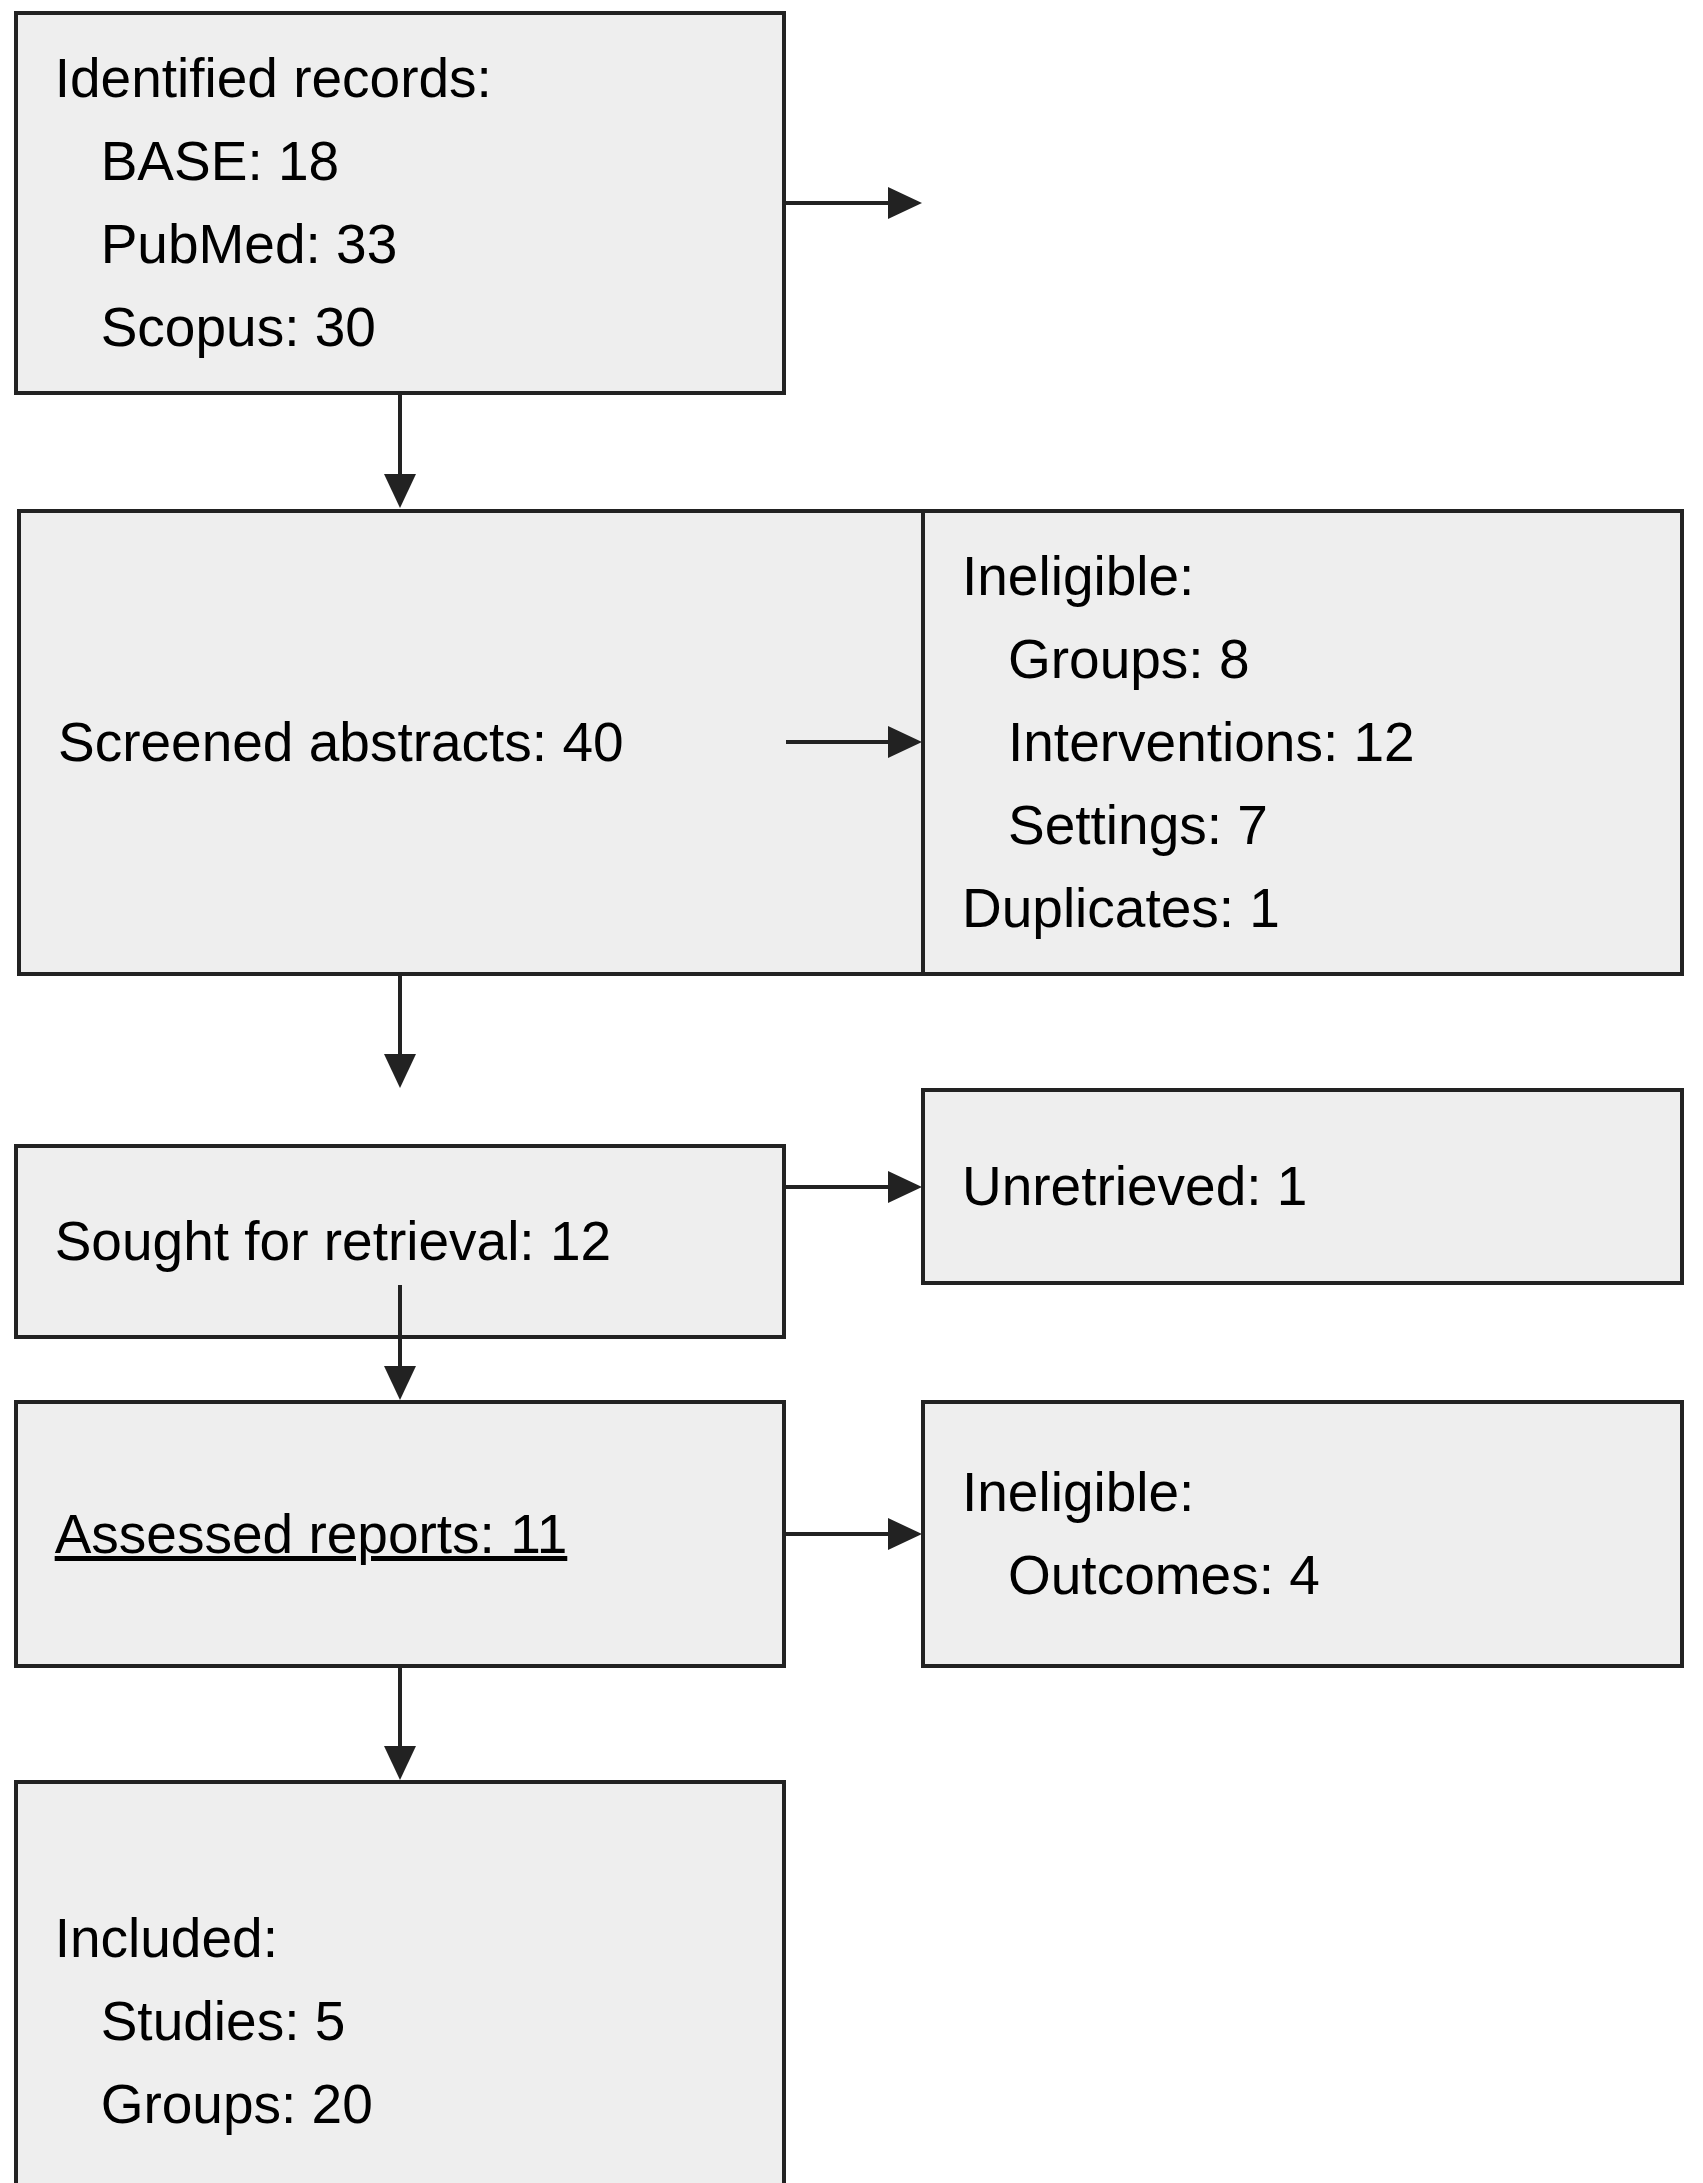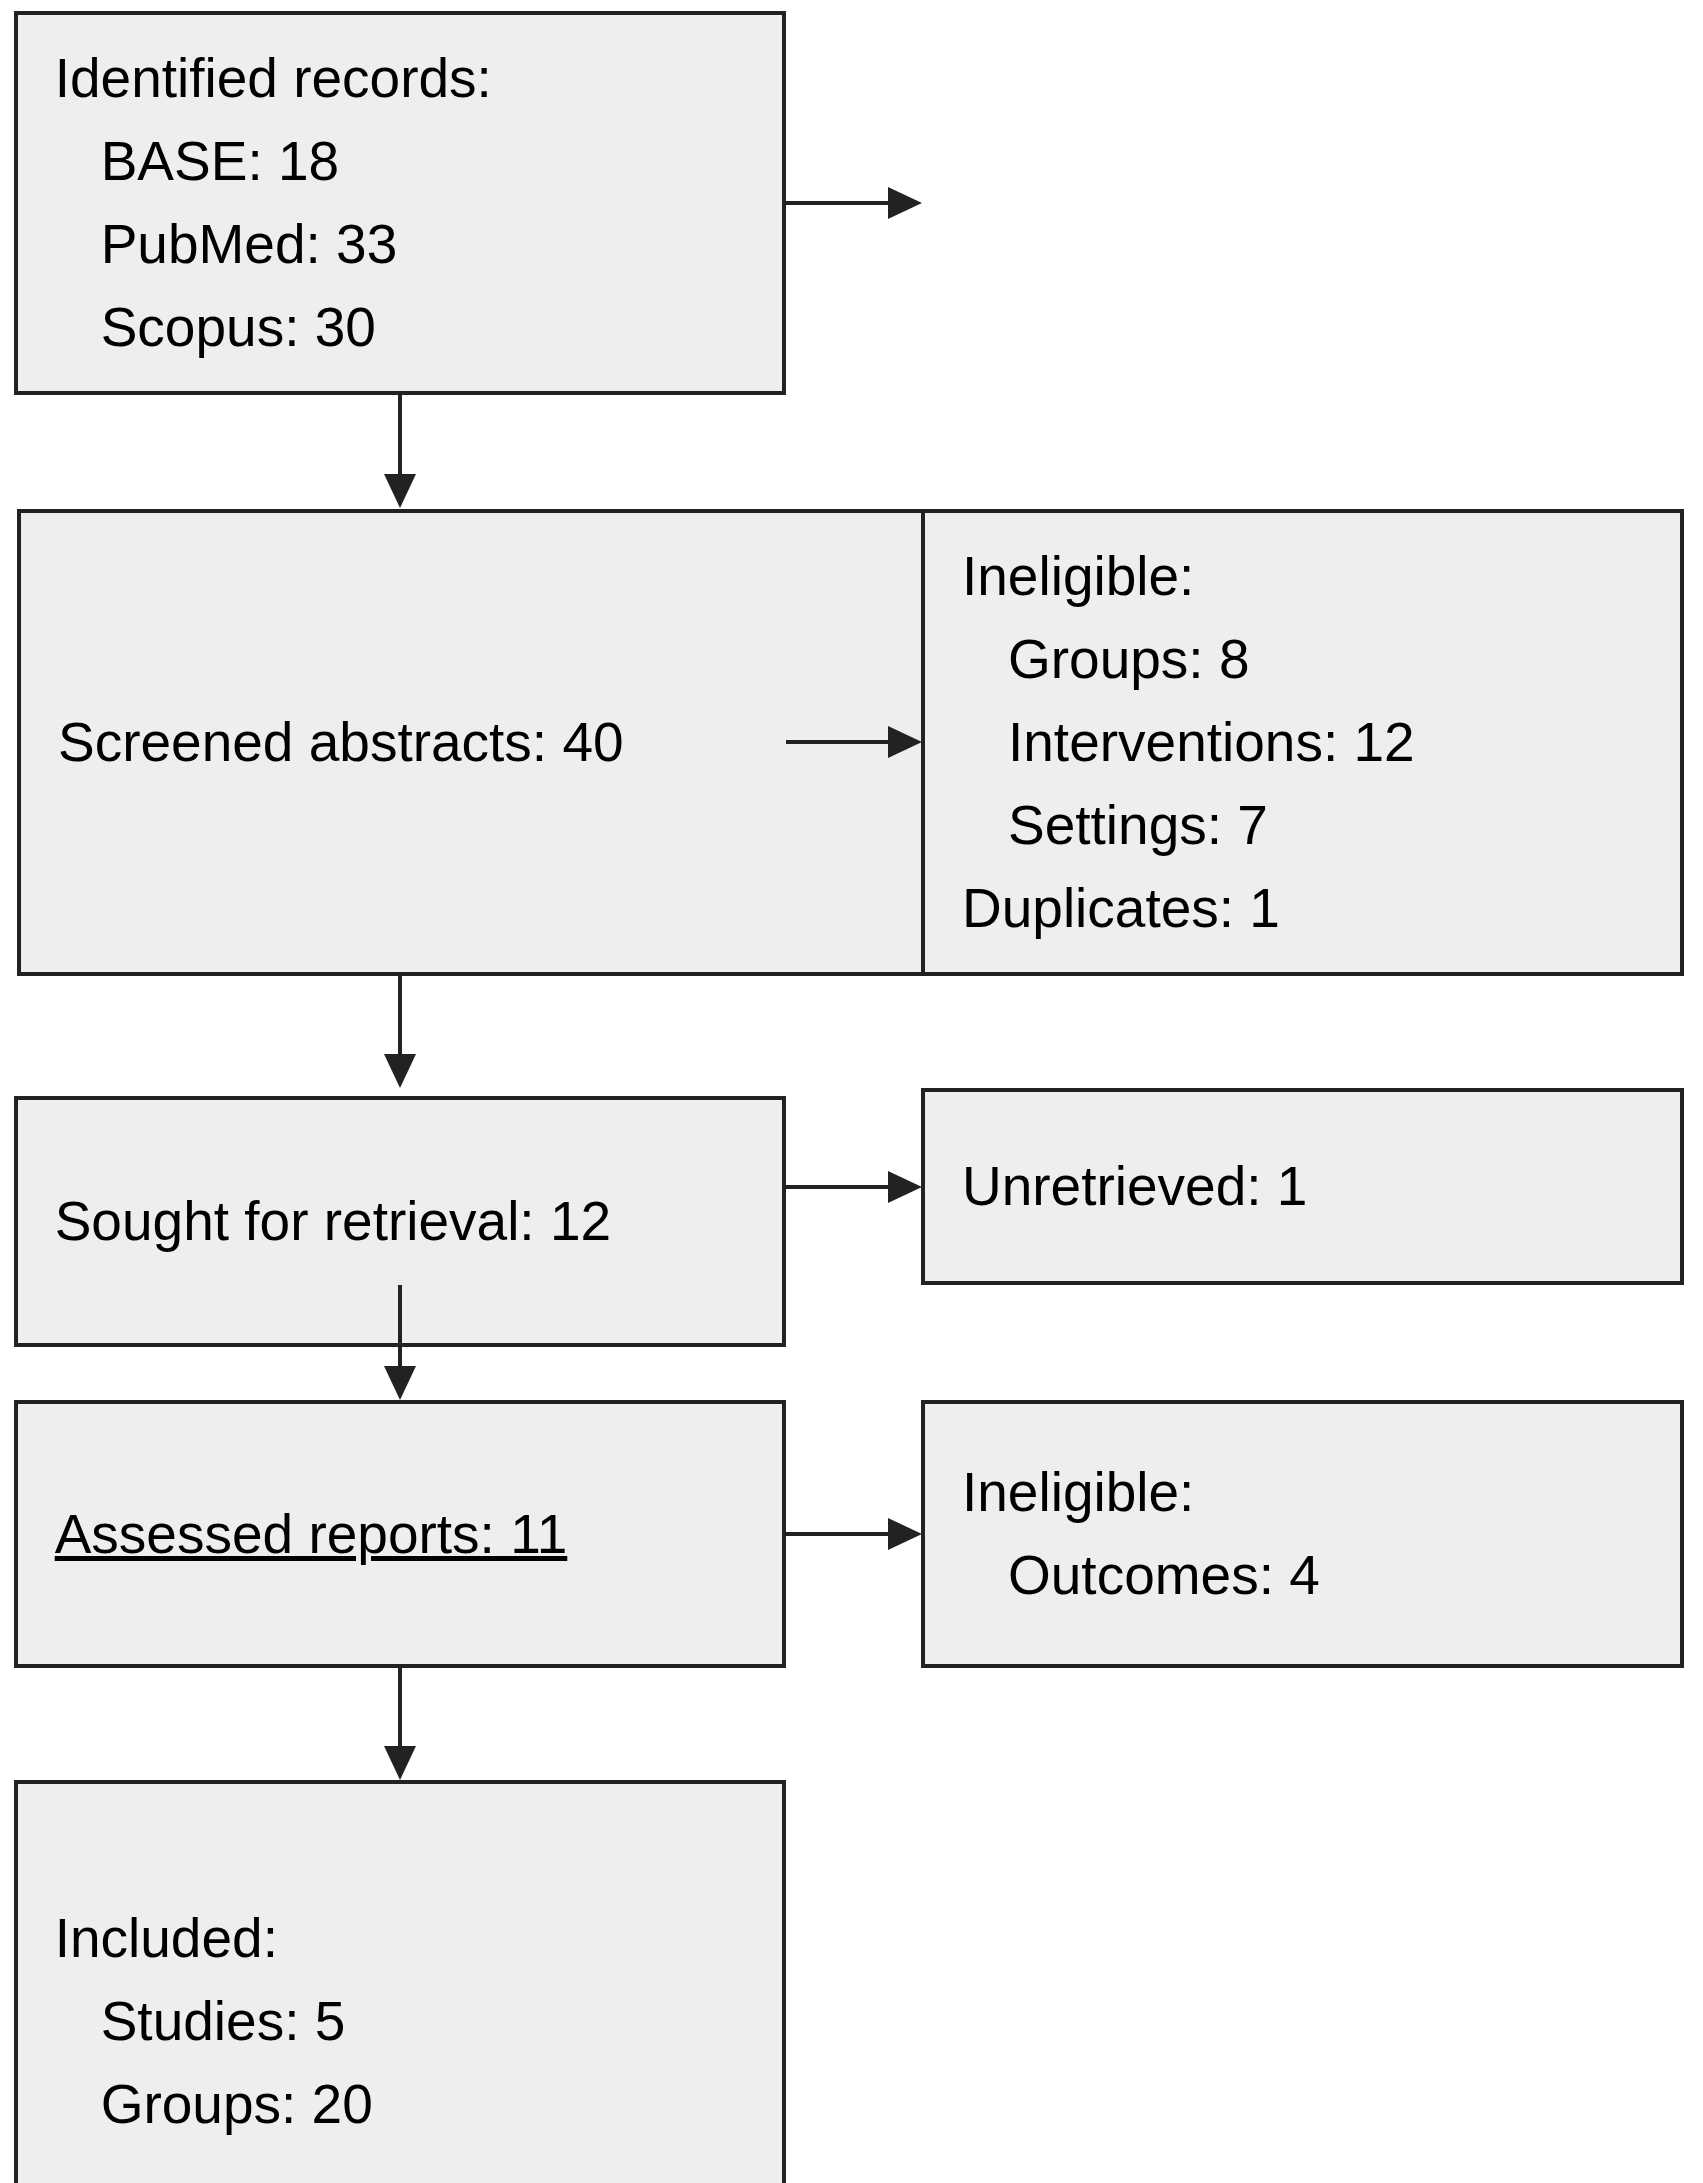--- a/index.html
+++ b/index.html
@@ -25,21 +25,21 @@
     white-space:pre;
   }
   .line{padding-left:0;}
   .line[data-indent="1"]{padding-left:46px;}
 
   
   .b0{left:13.7px;  top:11px;   width:772px; height:384px;}
   .b1{left:921px;top:11px;   width:763px; height:384px;}
   .b2{left:17px;  top:509px;  width:924px; height:467px;}
   .b3{left:921px;top:509px;  width:763px; height:467px;}
-  .b4{left:13.7px;  top:1096px; width:772px; height:251px;}
+  .b4{left:13.7px;  top:1144px; width:772px; height:195px;}
   .b5{left:921px;top:1088px; width:763px; height:197px;}
   .b6{left:13.7px;  top:1400px; width:772px; height:268px;text-decoration:underline;}
   .b7{left:921px;top:1400px; width:763px; height:268px;}
   .b8{left:13.7px;  top:1780px; width:772px; height:483px;}
 
   
   .arrow{position:absolute;}
   .arrow .shaft{position:absolute;background:#222222;}
   .arrow .head{position:absolute;width:0;height:0;}
 

